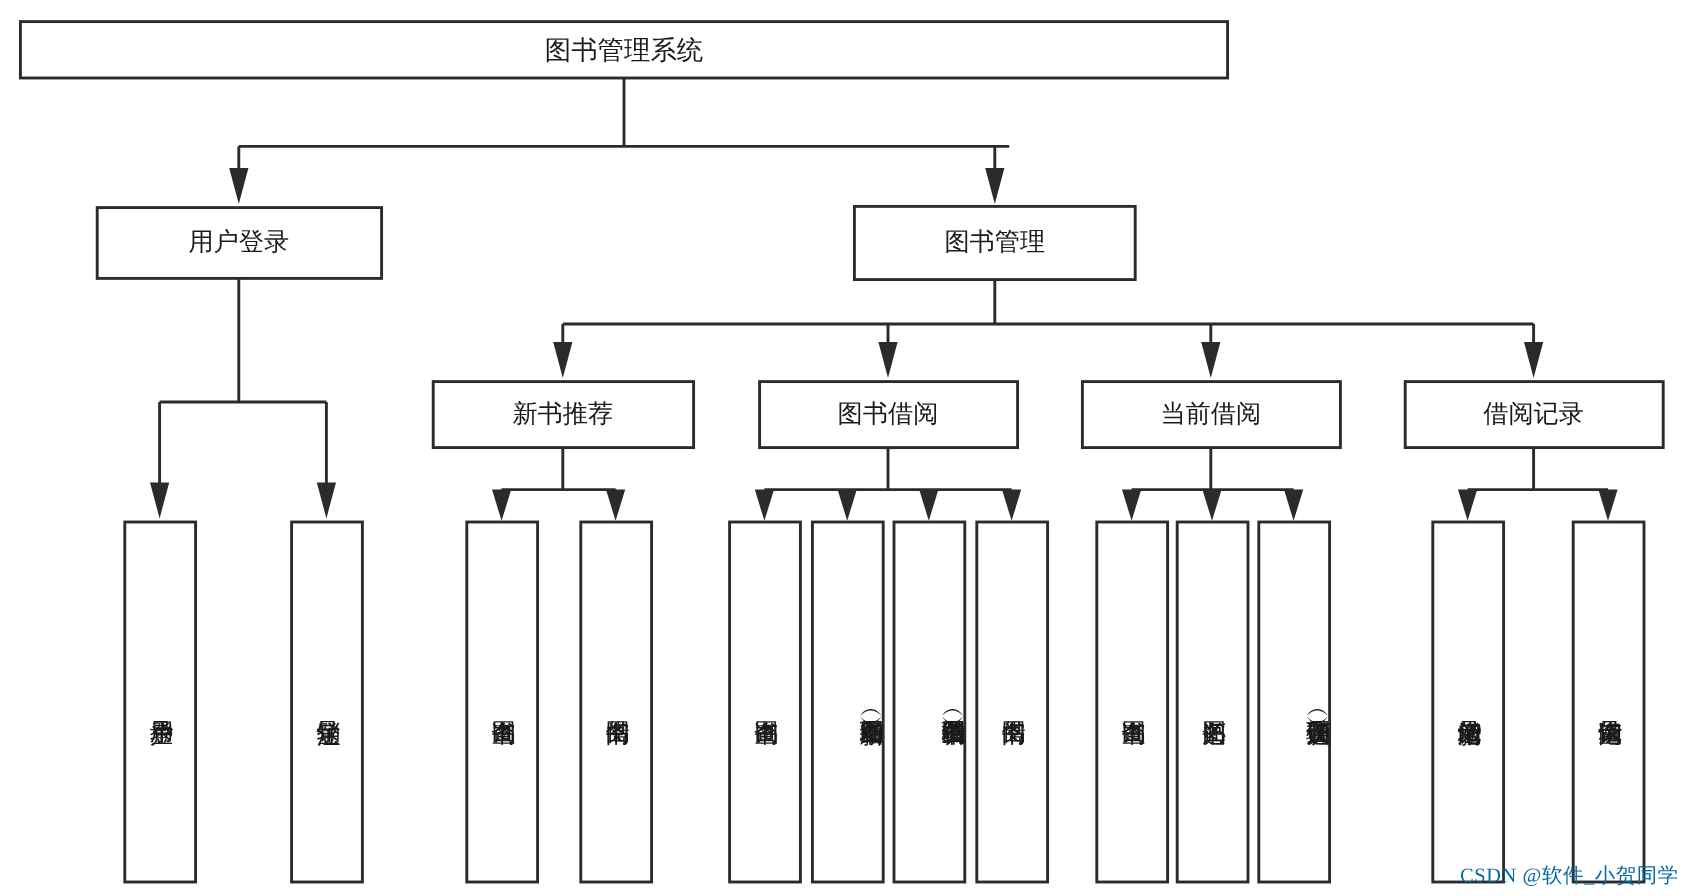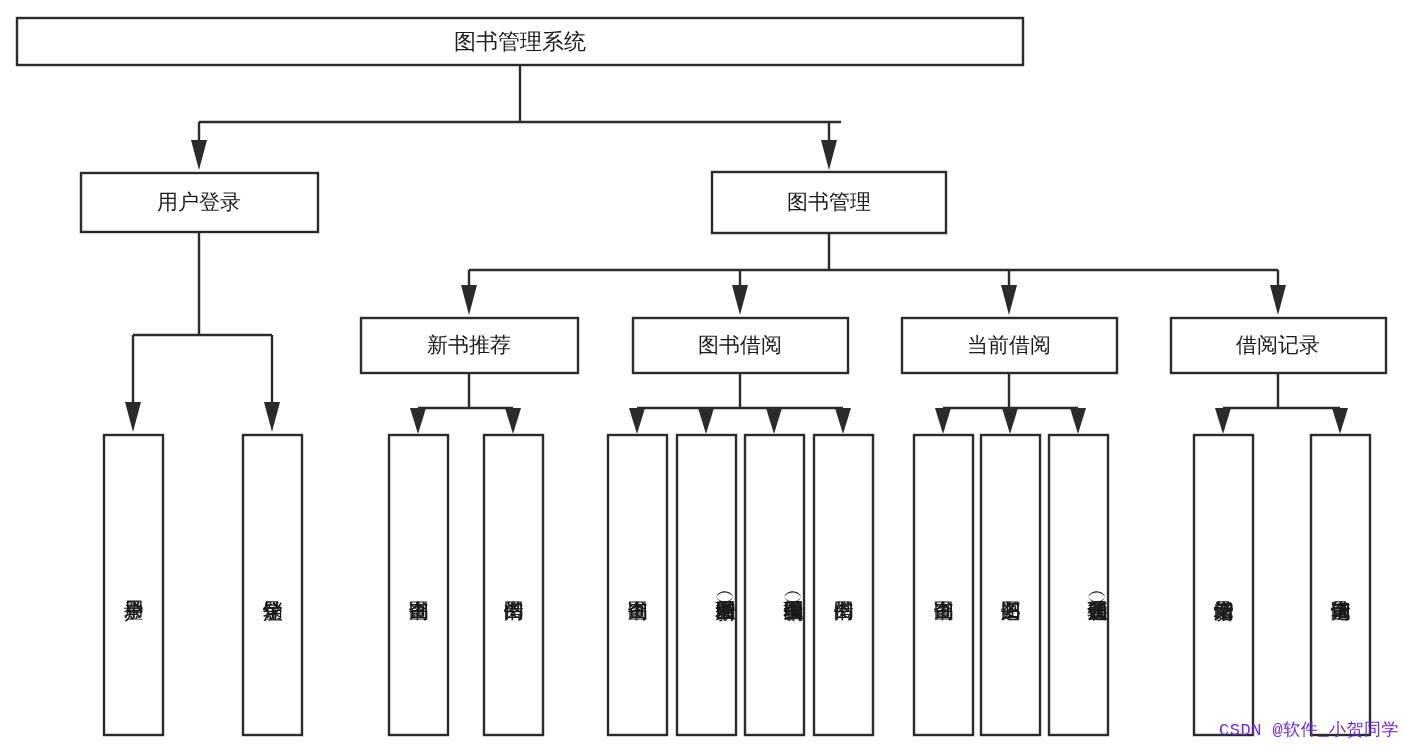--- a/index.html
+++ b/index.html
@@ -75,23 +75,23 @@
     letter-spacing: 0px;
     writing-mode: vertical-rl;
     text-orientation: upright;
     white-space: nowrap;
     pointer-events: none;
   }
   .watermark {
     position: absolute;
     right: 6px;
     bottom: 6px;
-    font-family: Liberation Mono, monospace;
+    font-family: Liberation Serif, serif;
     font-size: 17px;
-    color: #6d28d9;
+    color: #0369a1;
     letter-spacing: 0.5px;
     white-space: nowrap;
     user-select: none;
   }
 </style>
 </head>
 <body>
 
 <div id="diagram-root">
 

